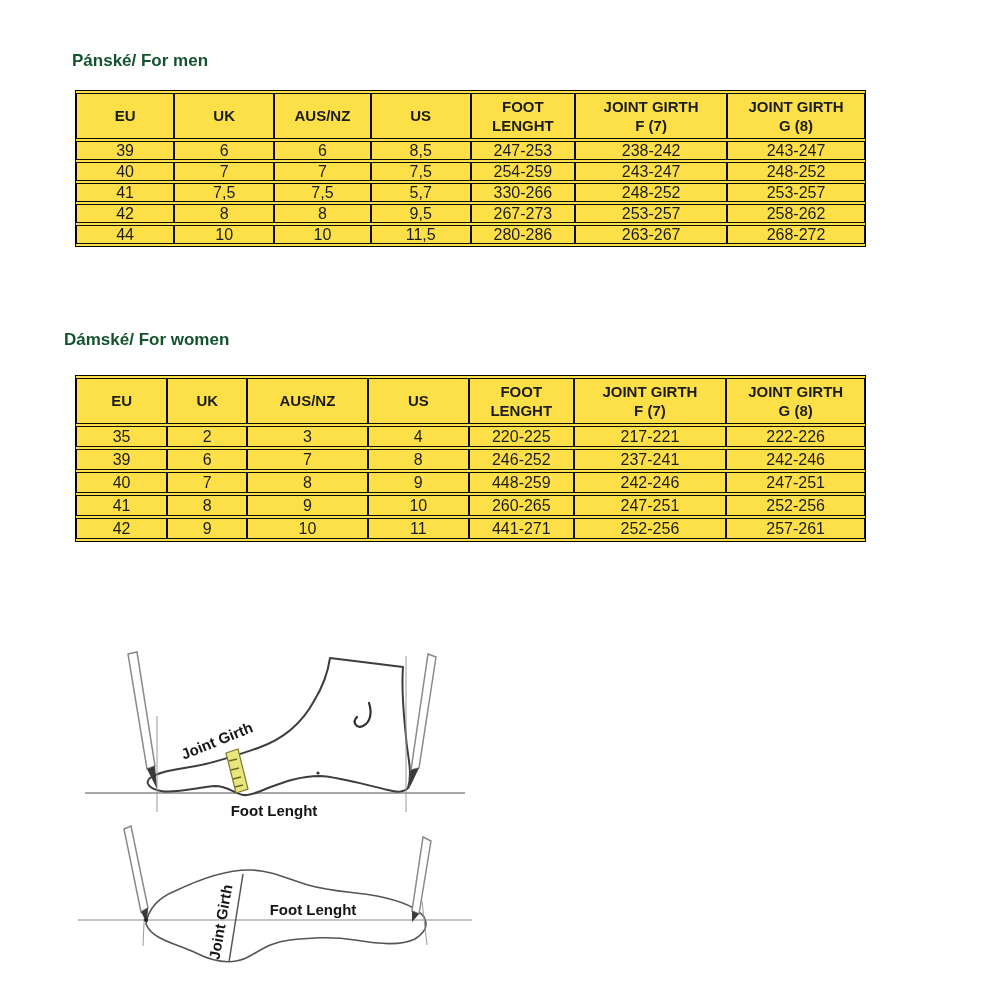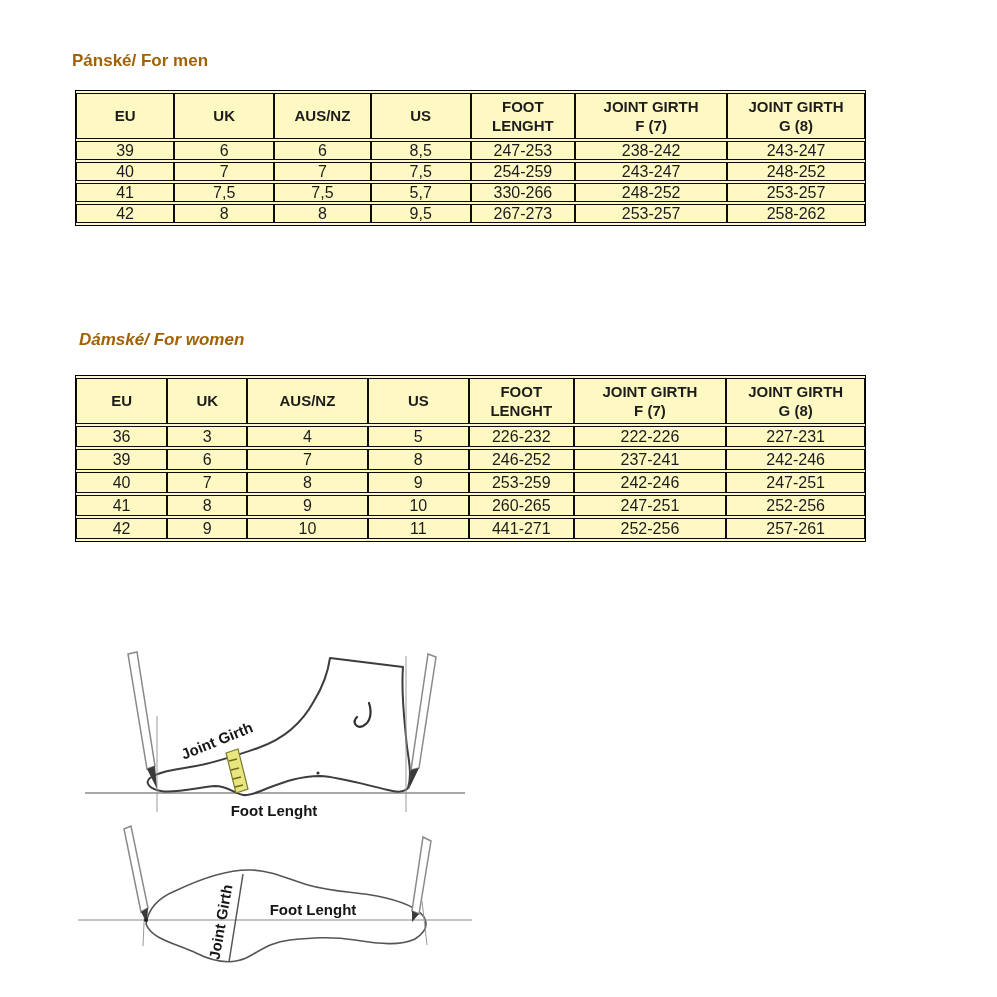--- a/index.html
+++ b/index.html
@@ -1,30 +1,30 @@
 <!DOCTYPE html>
 <html><head>
 <meta charset="utf-8">
 <style>
   html,body{margin:0;padding:0;}
   body{
     width:997px;height:997px;background:#ffffff;position:relative;overflow:hidden;
     font-family:"Liberation Sans",sans-serif;
   }
   .title{
-    position:absolute;margin:0;font-size:17px;font-weight:bold;color:#a16207;
+    position:absolute;margin:0;font-size:17px;font-weight:bold;color:#14532d;
     font-family:"Liberation Sans",sans-serif;letter-spacing:0px;
   }
   .title.men{left:72px;top:51px;}
-  .title.women{left:79px;top:330px;font-style:italic;}
+  .title.women{left:64px;top:330px;}
 
   table.size-table{
     position:absolute;left:75px;width:791px;
     border-collapse:separate;border-spacing:0 2px;
-    background:#fef9c3;border:1px solid #000;table-layout:fixed;
+    background:#fde047;border:1px solid #000;table-layout:fixed;
   }
   table.size-table.men{top:90px;}
   table.size-table.women{top:375px;}
   .size-table th,.size-table td{
     border:1px solid #0d0d0d;text-align:center;vertical-align:middle;
     color:#1c1c1c;padding:0;overflow:hidden;
   }
   .size-table th{
     font-weight:bold;font-size:15px;line-height:1.3;height:44px;white-space:pre-line;
   }
@@ -103,20 +103,29 @@
       </tr>
       <tr>
         <td>42</td>
         <td>8</td>
         <td>8</td>
         <td>9,5</td>
         <td>267-273</td>
         <td>253-257</td>
         <td>258-262</td>
       </tr>
+      <tr>
+        <td>44</td>
+        <td>10</td>
+        <td>10</td>
+        <td>11,5</td>
+        <td>280-286</td>
+        <td>263-267</td>
+        <td>268-272</td>
+      </tr>
     </tbody>
   </table>
 
 <h2 class="title women">Dámské/ For women</h2>
 <table class="size-table women">
     <thead>
       <tr>
         <th>EU</th>
         <th>UK</th>
         <th>AUS/NZ</th>
@@ -124,43 +133,43 @@
         <th>FOOT
 LENGHT</th>
         <th>JOINT GIRTH
 F (7)</th>
         <th>JOINT GIRTH
 G (8)</th>
       </tr>
     </thead>
     <tbody>
       <tr>
-        <td>36</td>
+        <td>35</td>
+        <td>2</td>
         <td>3</td>
         <td>4</td>
-        <td>5</td>
-        <td>226-232</td>
+        <td>220-225</td>
+        <td>217-221</td>
         <td>222-226</td>
-        <td>227-231</td>
       </tr>
       <tr>
         <td>39</td>
         <td>6</td>
         <td>7</td>
         <td>8</td>
         <td>246-252</td>
         <td>237-241</td>
         <td>242-246</td>
       </tr>
       <tr>
         <td>40</td>
         <td>7</td>
         <td>8</td>
         <td>9</td>
-        <td>253-259</td>
+        <td>448-259</td>
         <td>242-246</td>
         <td>247-251</td>
       </tr>
       <tr>
         <td>41</td>
         <td>8</td>
         <td>9</td>
         <td>10</td>
         <td>260-265</td>
         <td>247-251</td>

